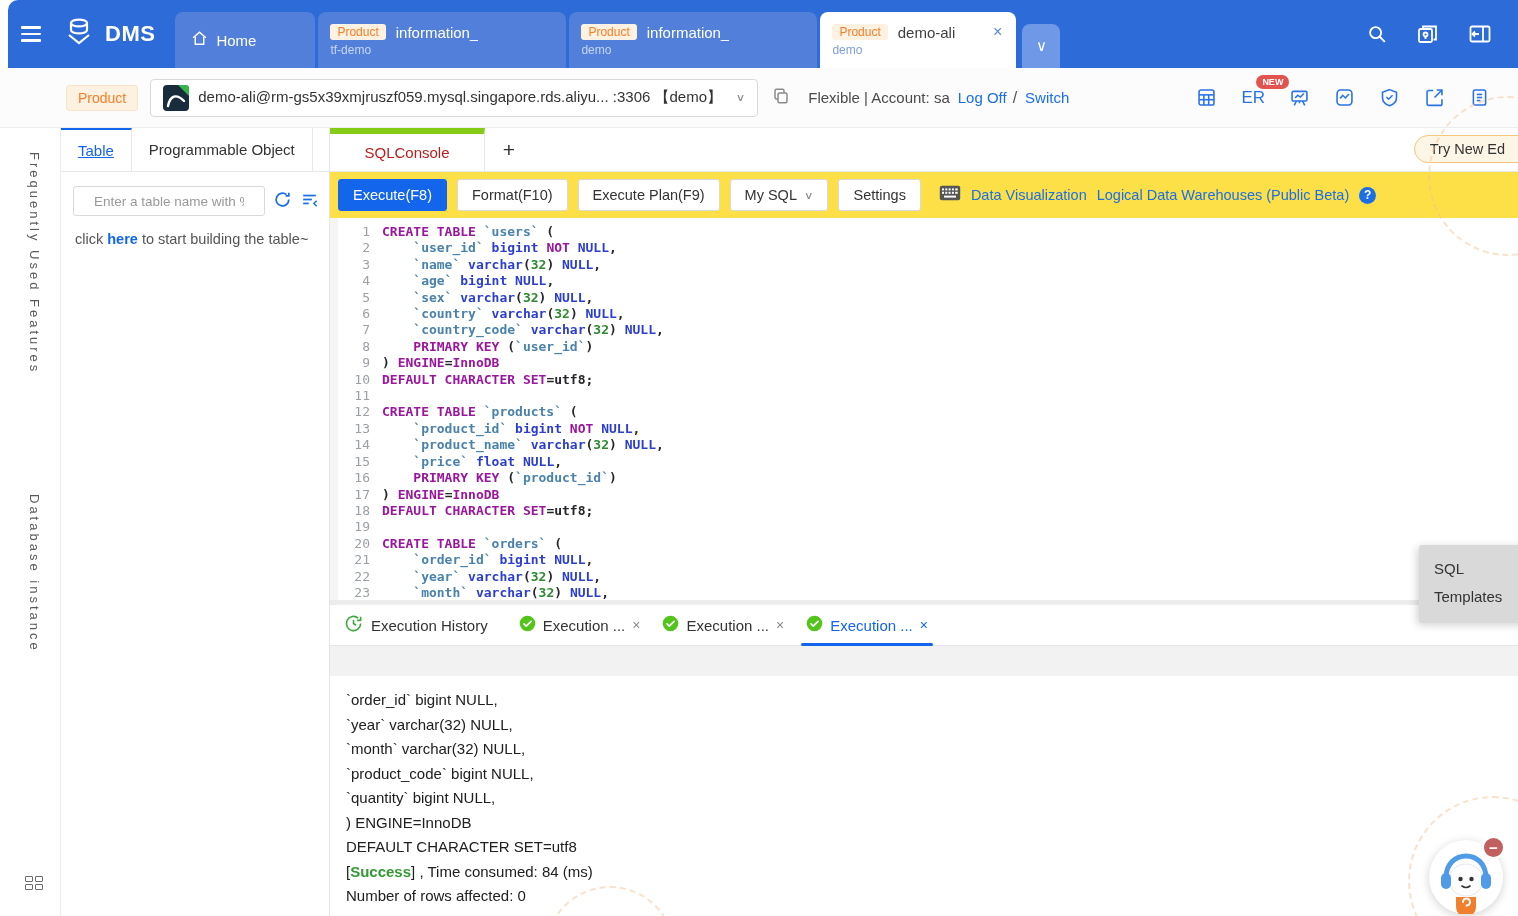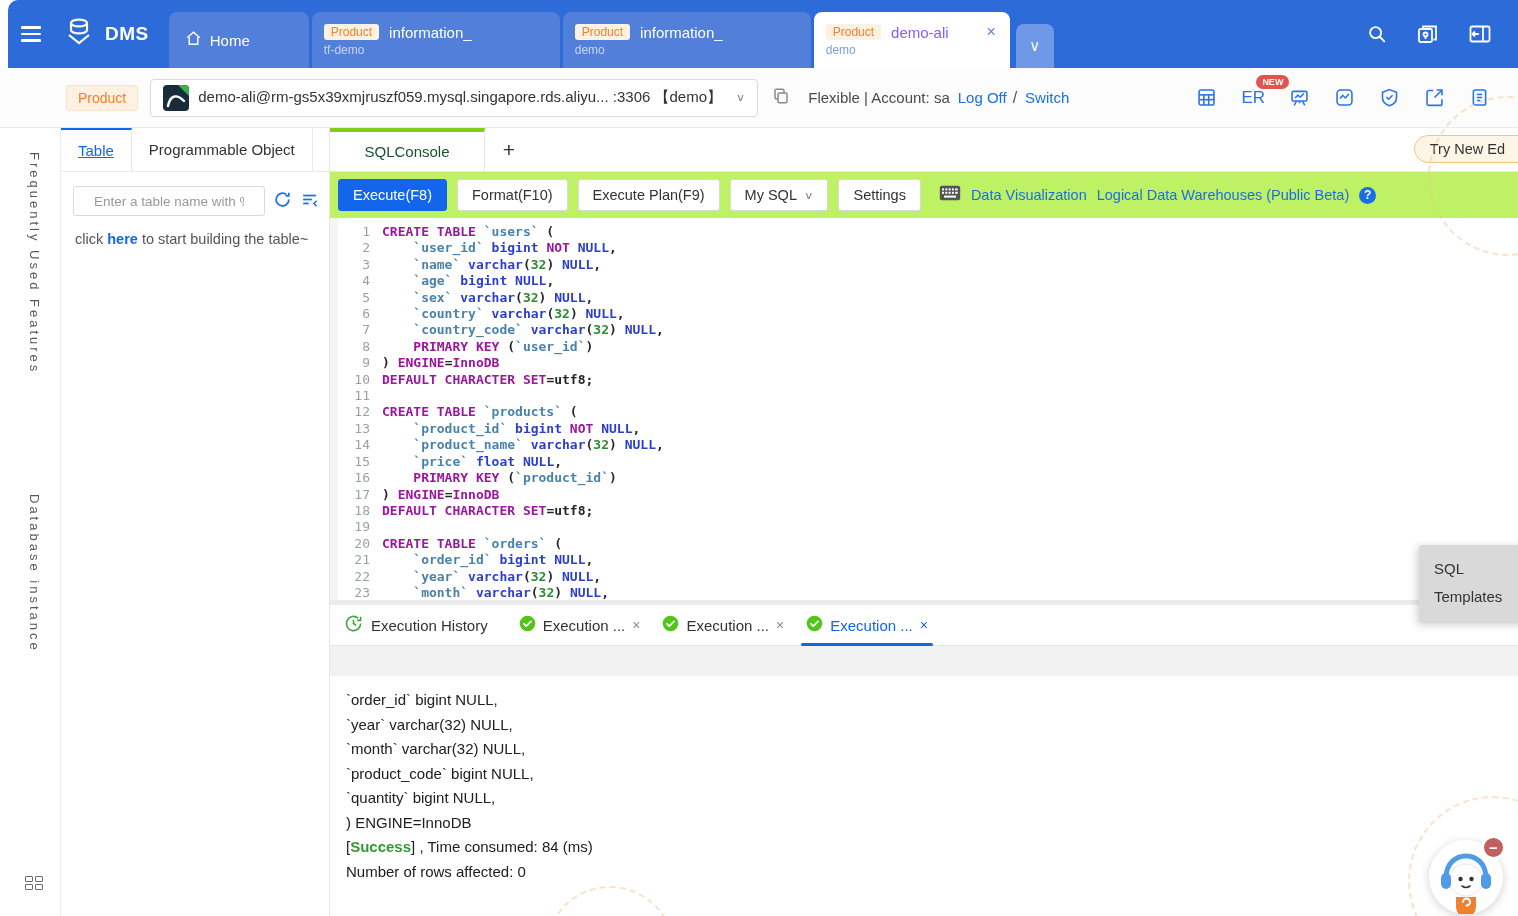--- a/index.html
+++ b/index.html
@@ -6,30 +6,30 @@
   html,body { width:1518px; height:916px; overflow:hidden; background:#fff;
     font-family:"Liberation Sans", sans-serif; }
   .page { position:relative; width:1518px; height:916px; overflow:hidden; background:#fff; }
 
   
   .topbar { position:relative; z-index:3; margin-left:8px; height:68px; background:#2d6bd8;
     border-top-left-radius:10px; display:flex; align-items:stretch; }
   .hamburger { width:46px; display:flex; flex-direction:column; justify-content:center; align-items:center; gap:4px; cursor:pointer; }
   .hamburger span { width:20px; height:2.5px; background:#fff; border-radius:1px; }
   .logo { display:flex; align-items:center; gap:9px; padding:0 20px 0 8px; }
-  .logo-text { color:#fff; font-size:19px; font-weight:700; letter-spacing:.5px; }
+  .logo-text { color:#fff; font-size:22px; font-weight:700; letter-spacing:.5px; }
   .nav-tabs { display:flex; align-items:stretch; gap:3px; margin-top:12px; }
   .nav-tab { background:#517fd9; border-radius:8px 8px 0 0; color:#fff; font-size:15px;
     display:flex; align-items:center; padding:0 16px; cursor:pointer; }
   .nav-tab.simple { width:140px; gap:8px; }
   .nav-tab.product { width:248px; flex-direction:column; align-items:flex-start; justify-content:center; gap:2px; padding:6px 12px; }
   .nav-tab.product .row1 { display:flex; align-items:center; gap:10px; width:100%; }
   .nav-tab.product .sub { font-size:12px; color:#c7d6f4; }
   .nav-tab.product.active { background:#fff; width:196px; }
-  .nav-tab.product.active .title { color:#8b5cf6; }
+  .nav-tab.product.active .title { color:#404040; }
   .nav-tab.product.active .sub { color:#7d9fd9; }
   .nav-tab .title { font-size:15px; white-space:nowrap; overflow:hidden; }
   .p-badge { background:#fdf1e2; color:#f97e25; font-size:12px; padding:1px 7px; border-radius:3px; white-space:nowrap; }
   .tab-close { margin-left:auto; color:#5b87d7; font-size:16px; cursor:pointer; padding:0 2px; }
   .tab-dropdown { width:38px; margin-top:12px; margin-left:3px; background:#6f98e6; border-radius:8px 8px 0 0;
     display:flex; align-items:center; justify-content:center; color:#fff; font-size:15px; cursor:pointer; }
   .topbar-icons { margin-left:auto; display:flex; align-items:center; gap:28px; padding-right:26px; }
   .topbar-icons svg { display:block; cursor:pointer; }
 
   
@@ -70,26 +70,26 @@
   .s-search { display:flex; align-items:center; gap:8px; margin:14px 10px 0 12px; }
   .s-search input { flex:1; height:30px; border:1px solid #d9d9d9; border-radius:3px; padding:0 20px;
     font-size:13.5px; color:#333; outline:none; font-family:"Liberation Sans",sans-serif; min-width:0; }
   .s-search input::placeholder { color:#999; }
   .s-hint { margin:12px 14px 0 14px; font-size:14.5px; color:#555; line-height:1.55; }
   .s-hint b { color:#1366ec; cursor:pointer; }
 
   .main { flex:1; display:flex; flex-direction:column; position:relative; background:#fff; min-width:0; }
   .c-tabs { height:44px; display:flex; align-items:stretch; border-bottom:1px solid #e8e8e8; position:relative; }
   .c-tab { display:flex; align-items:center; justify-content:center; width:155px; font-size:15px; cursor:pointer; }
-  .c-tab.active { color:#14532d; border-top:4px solid #84cc16; border-right:1px solid #e8e8e8; }
+  .c-tab.active { color:#b91c1c; border-top:6px solid #84cc16; border-right:1px solid #e8e8e8; }
   .c-plus { width:48px; display:flex; align-items:center; justify-content:center; font-size:21px; color:#333; cursor:pointer; }
   .try-new { position:absolute; top:7px; right:-14px; background:#fdf6e7; border:1px solid #f3c77b;
     border-radius:16px; padding:5px 26px 5px 15px; font-size:14.5px; color:#333; white-space:nowrap; cursor:pointer; }
 
-  .toolbar { height:46px; display:flex; align-items:center; gap:10px; padding-left:8px; background:#bef264; }
+  .toolbar { height:46px; display:flex; align-items:center; gap:10px; padding-left:8px; background:#fde047; }
   .btn { height:32px; display:flex; align-items:center; gap:7px; padding:0 14px; border:1px solid #d9d9d9;
     border-radius:3px; background:#fff; font-size:14.5px; color:#333; cursor:pointer; white-space:nowrap; }
   .btn.primary { background:#1366ec; border-color:#1366ec; color:#fff; }
   .tb-link { color:#1a6fe8; font-size:14.5px; cursor:pointer; white-space:nowrap; }
   .kb-ic { margin-left:8px; cursor:pointer; }
   .q-ic { width:17px; height:17px; border-radius:50%; background:#1a6fe8; color:#fff; font-size:12px;
     font-weight:700; display:flex; align-items:center; justify-content:center; cursor:pointer; }
 
   .editor { height:382px; display:flex; overflow:hidden; border-left:8px solid #f5f5f5;
     font-family:"DejaVu Sans Mono", monospace; font-size:13px; line-height:16.4px; font-weight:600; padding-top:6px; }
@@ -444,20 +444,21 @@
 
       <div class="graygap"></div>
 
       <div class="output" id="outputPanel">
           <div class="out-line">`order_id` bigint NULL,</div>
           <div class="out-line">`year` varchar(32) NULL,</div>
           <div class="out-line">`month` varchar(32) NULL,</div>
           <div class="out-line">`product_code` bigint NULL,</div>
           <div class="out-line">`quantity` bigint NULL,</div>
           <div class="out-line">) ENGINE=InnoDB</div>
+          <div class="out-line">DEFAULT CHARACTER SET=utf8</div>
           <div class="out-line"><span>[</span><span class="succ">Success</span><span>] , Time consumed: 84 (ms)</span></div>
           <div class="out-line">Number of rows affected: 0</div>
         </div>
     </main>
   </div>
 
   <div class="sql-template">
     <div>SQL</div>
     <div>Templates</div>
   </div>

